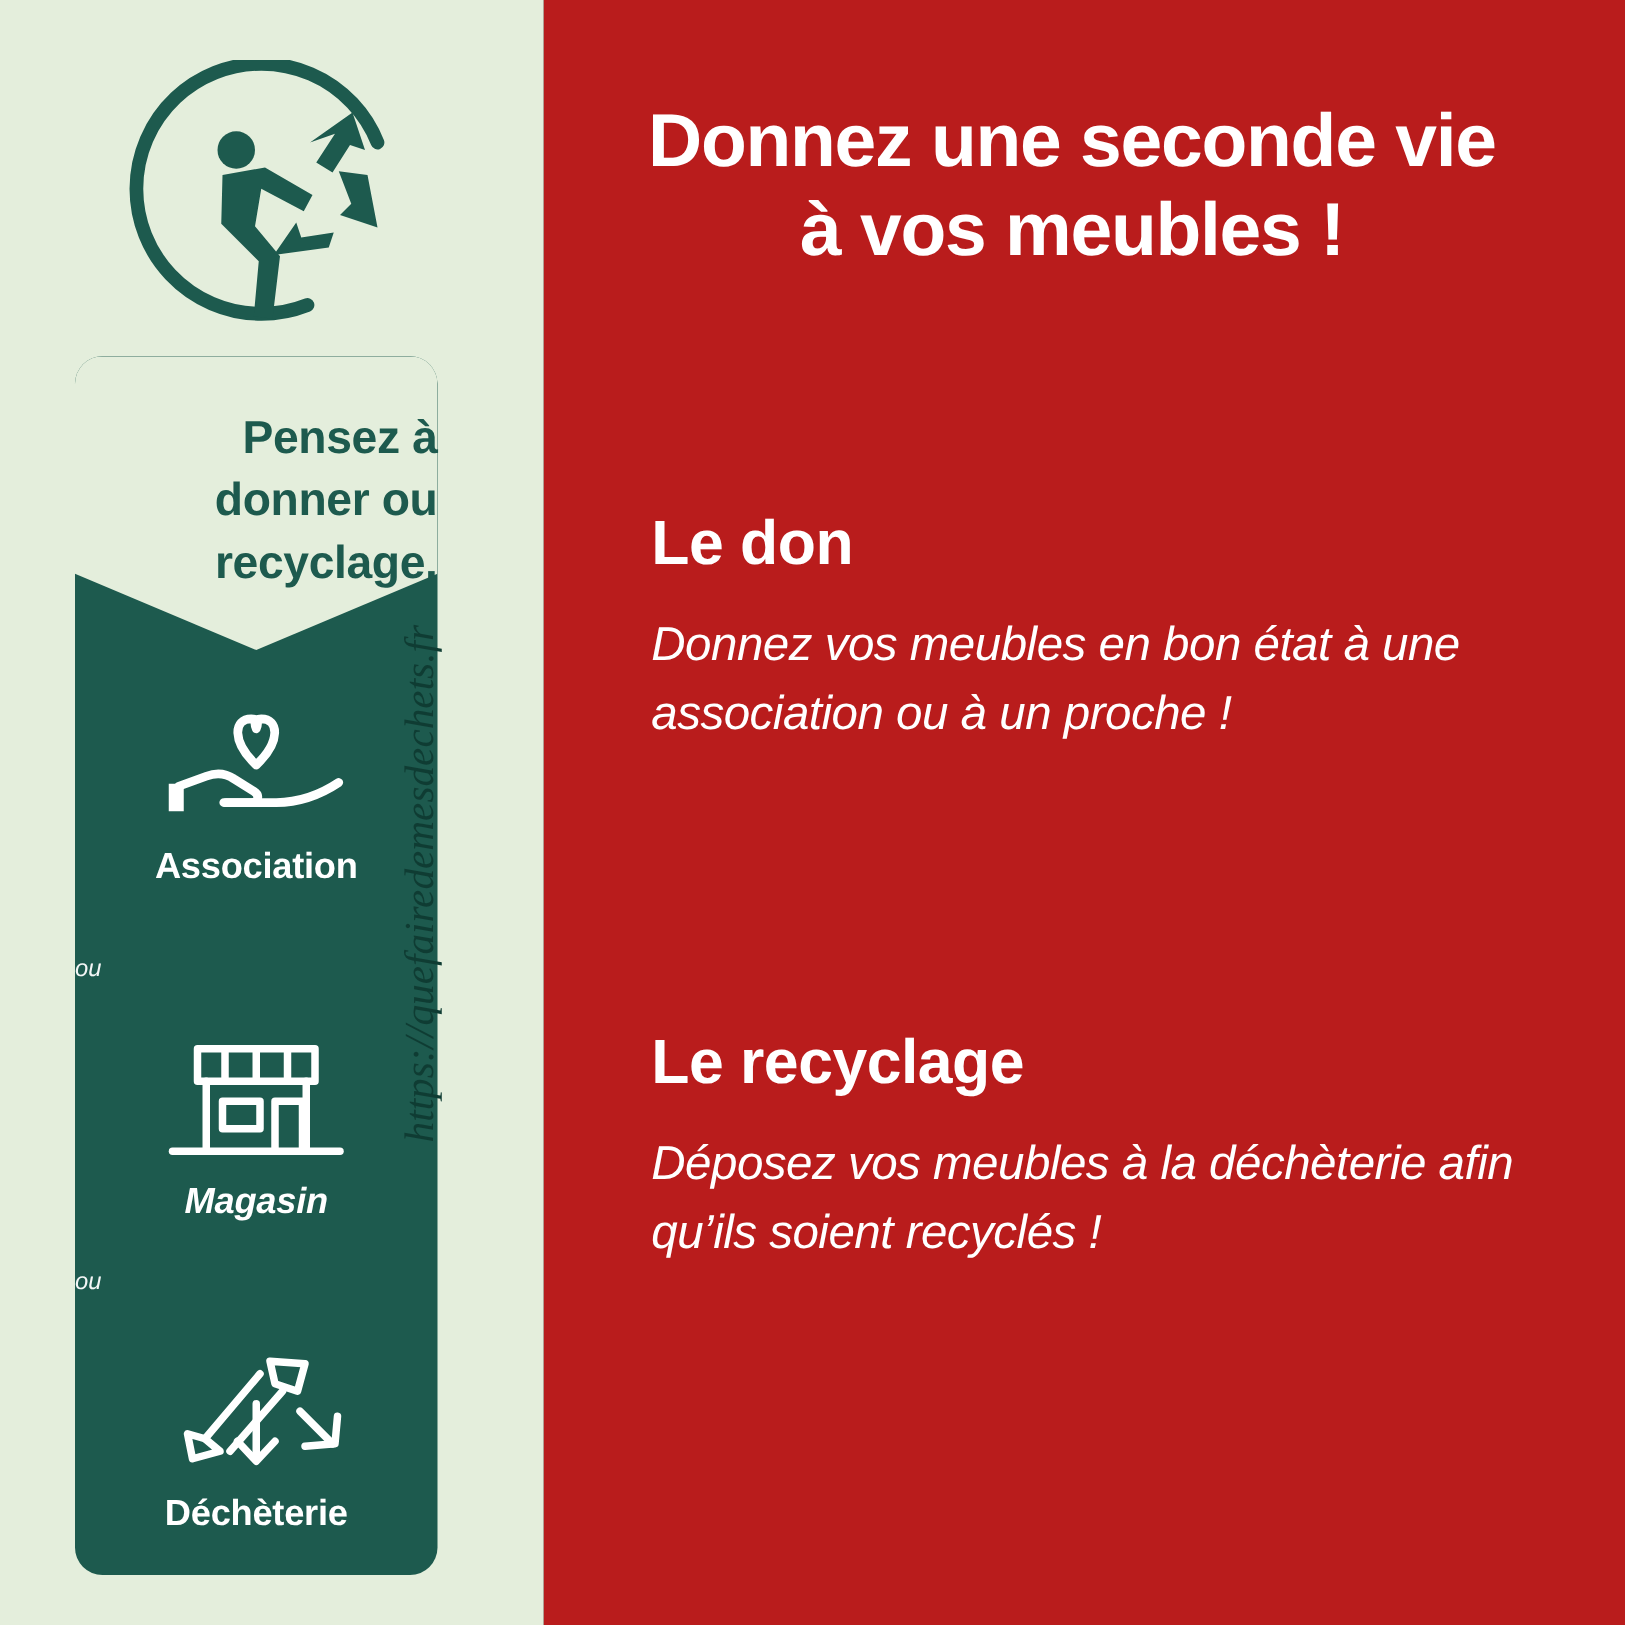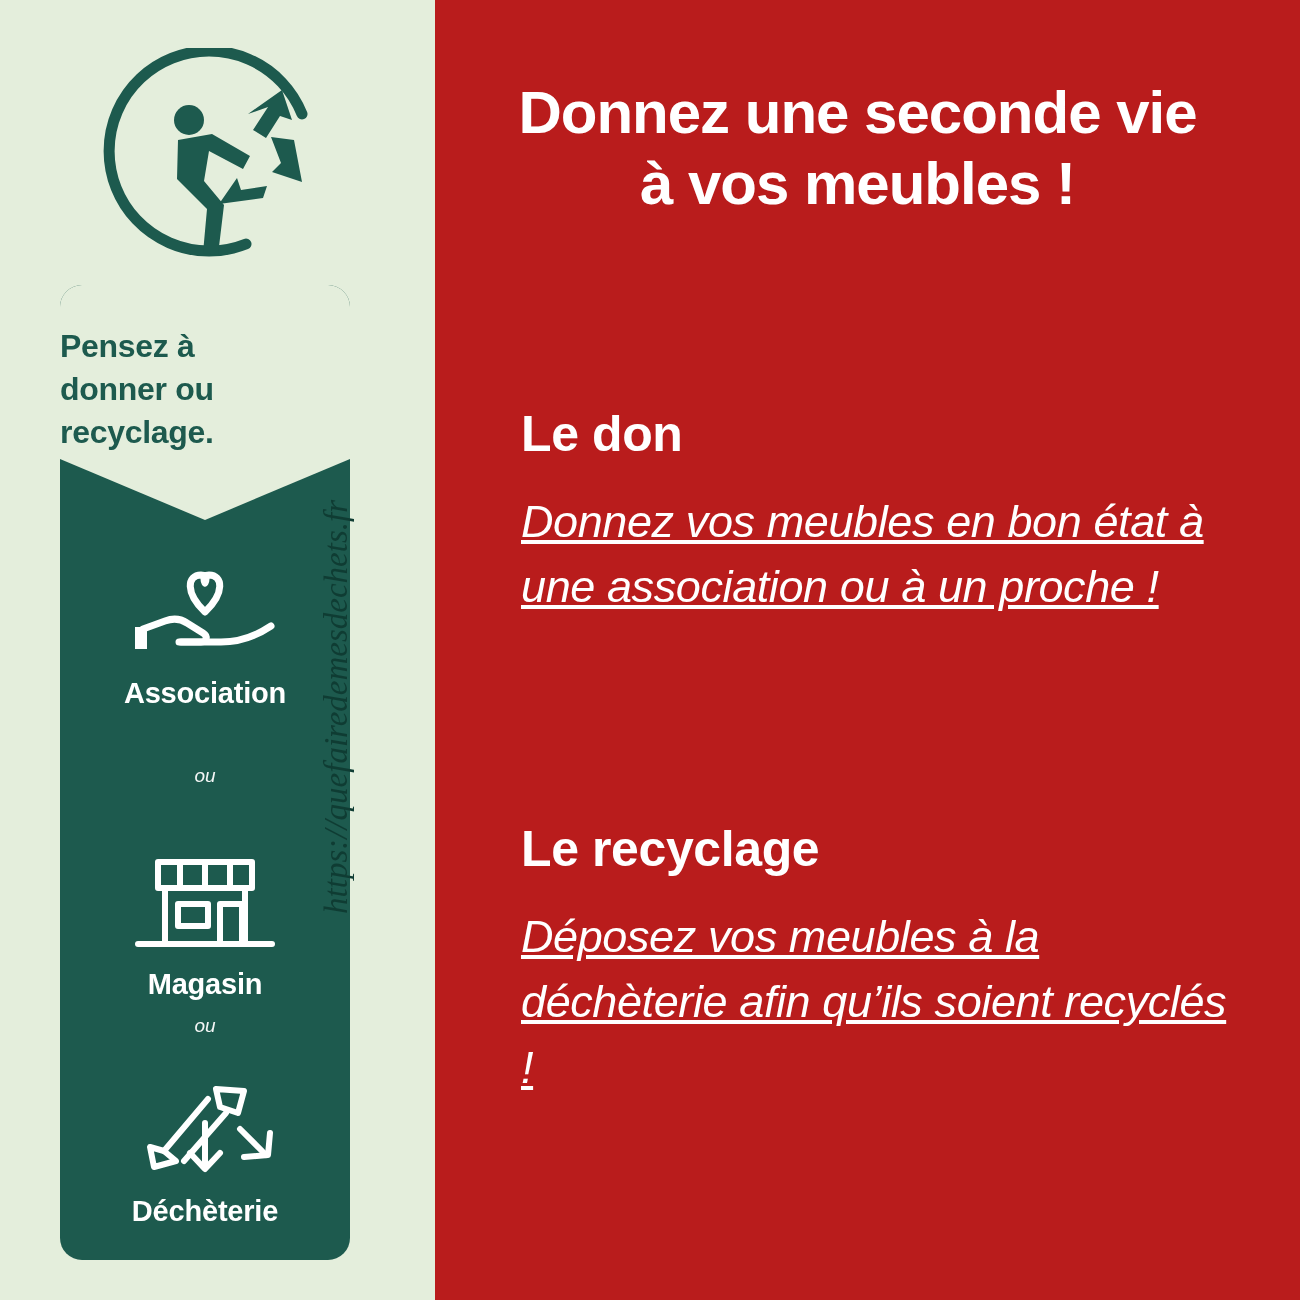--- a/index.html
+++ b/index.html
@@ -51,23 +51,23 @@
     height: 235px;
     background: #e4eedc;
     border-radius: 22px 22px 0 0;
     clip-path: polygon(0 0, 100% 0, 100% 74%, 50% 100%, 0 74%);
   }
   .ribbon-head-text {
     position: absolute;
     left: 0;
     top: 40px;
     width: 290px;
-    text-align: left;
+    text-align: right;
     color: #1d5a4e;
-    font-size: 32px;
+    font-size: 37px;
     font-weight: bold;
     line-height: 1.35;
     letter-spacing: -0.3px;
   }
   .mode {
     position: absolute;
     width: 290px;
     text-align: center;
     color: #ffffff;
   }
@@ -79,29 +79,28 @@
   }
   .mode .label {
     font-size: 29px;
     font-weight: bold;
     margin-top: 10px;
     letter-spacing: -0.2px;
   }
   .sep {
     position: absolute;
     width: 290px;
-    text-align: center;
     color: #ffffff;
     font-size: 19px;
     font-style: italic;
     opacity: 0.95;
   }
   #mode-association { top: 272px; }
   #sep-1 { top: 480px; }
-  #mode-magasin { top: 563px; }
+  #mode-magasin { top: 540px; font-style: italic; }
   #sep-2 { top: 730px; }
   #mode-decheterie { top: 790px; }
 
   .url-vertical {
     position: absolute;
     left: 318px;
     top: 500px;
     color: #0f3c33;
     font-family: "Liberation Serif", serif;
     font-style: italic;
@@ -137,25 +136,24 @@
   }
   #section-don { top: 405px; }
   #section-recyclage { top: 820px; }
   .section-title {
     font-size: 50px;
     font-weight: bold;
     letter-spacing: -0.4px;
     margin-bottom: 26px;
   }
   .section-body {
-    font-size: 45px;
+    font-size: 38px;
     font-style: italic;
     line-height: 1.45;
     letter-spacing: -0.4px;
-    text-decoration: underline;
   }
 </style>
 </head>
 <body>
 
 <div class="poster">
 
   <div class="left-panel">
 
     <div class="logo">

